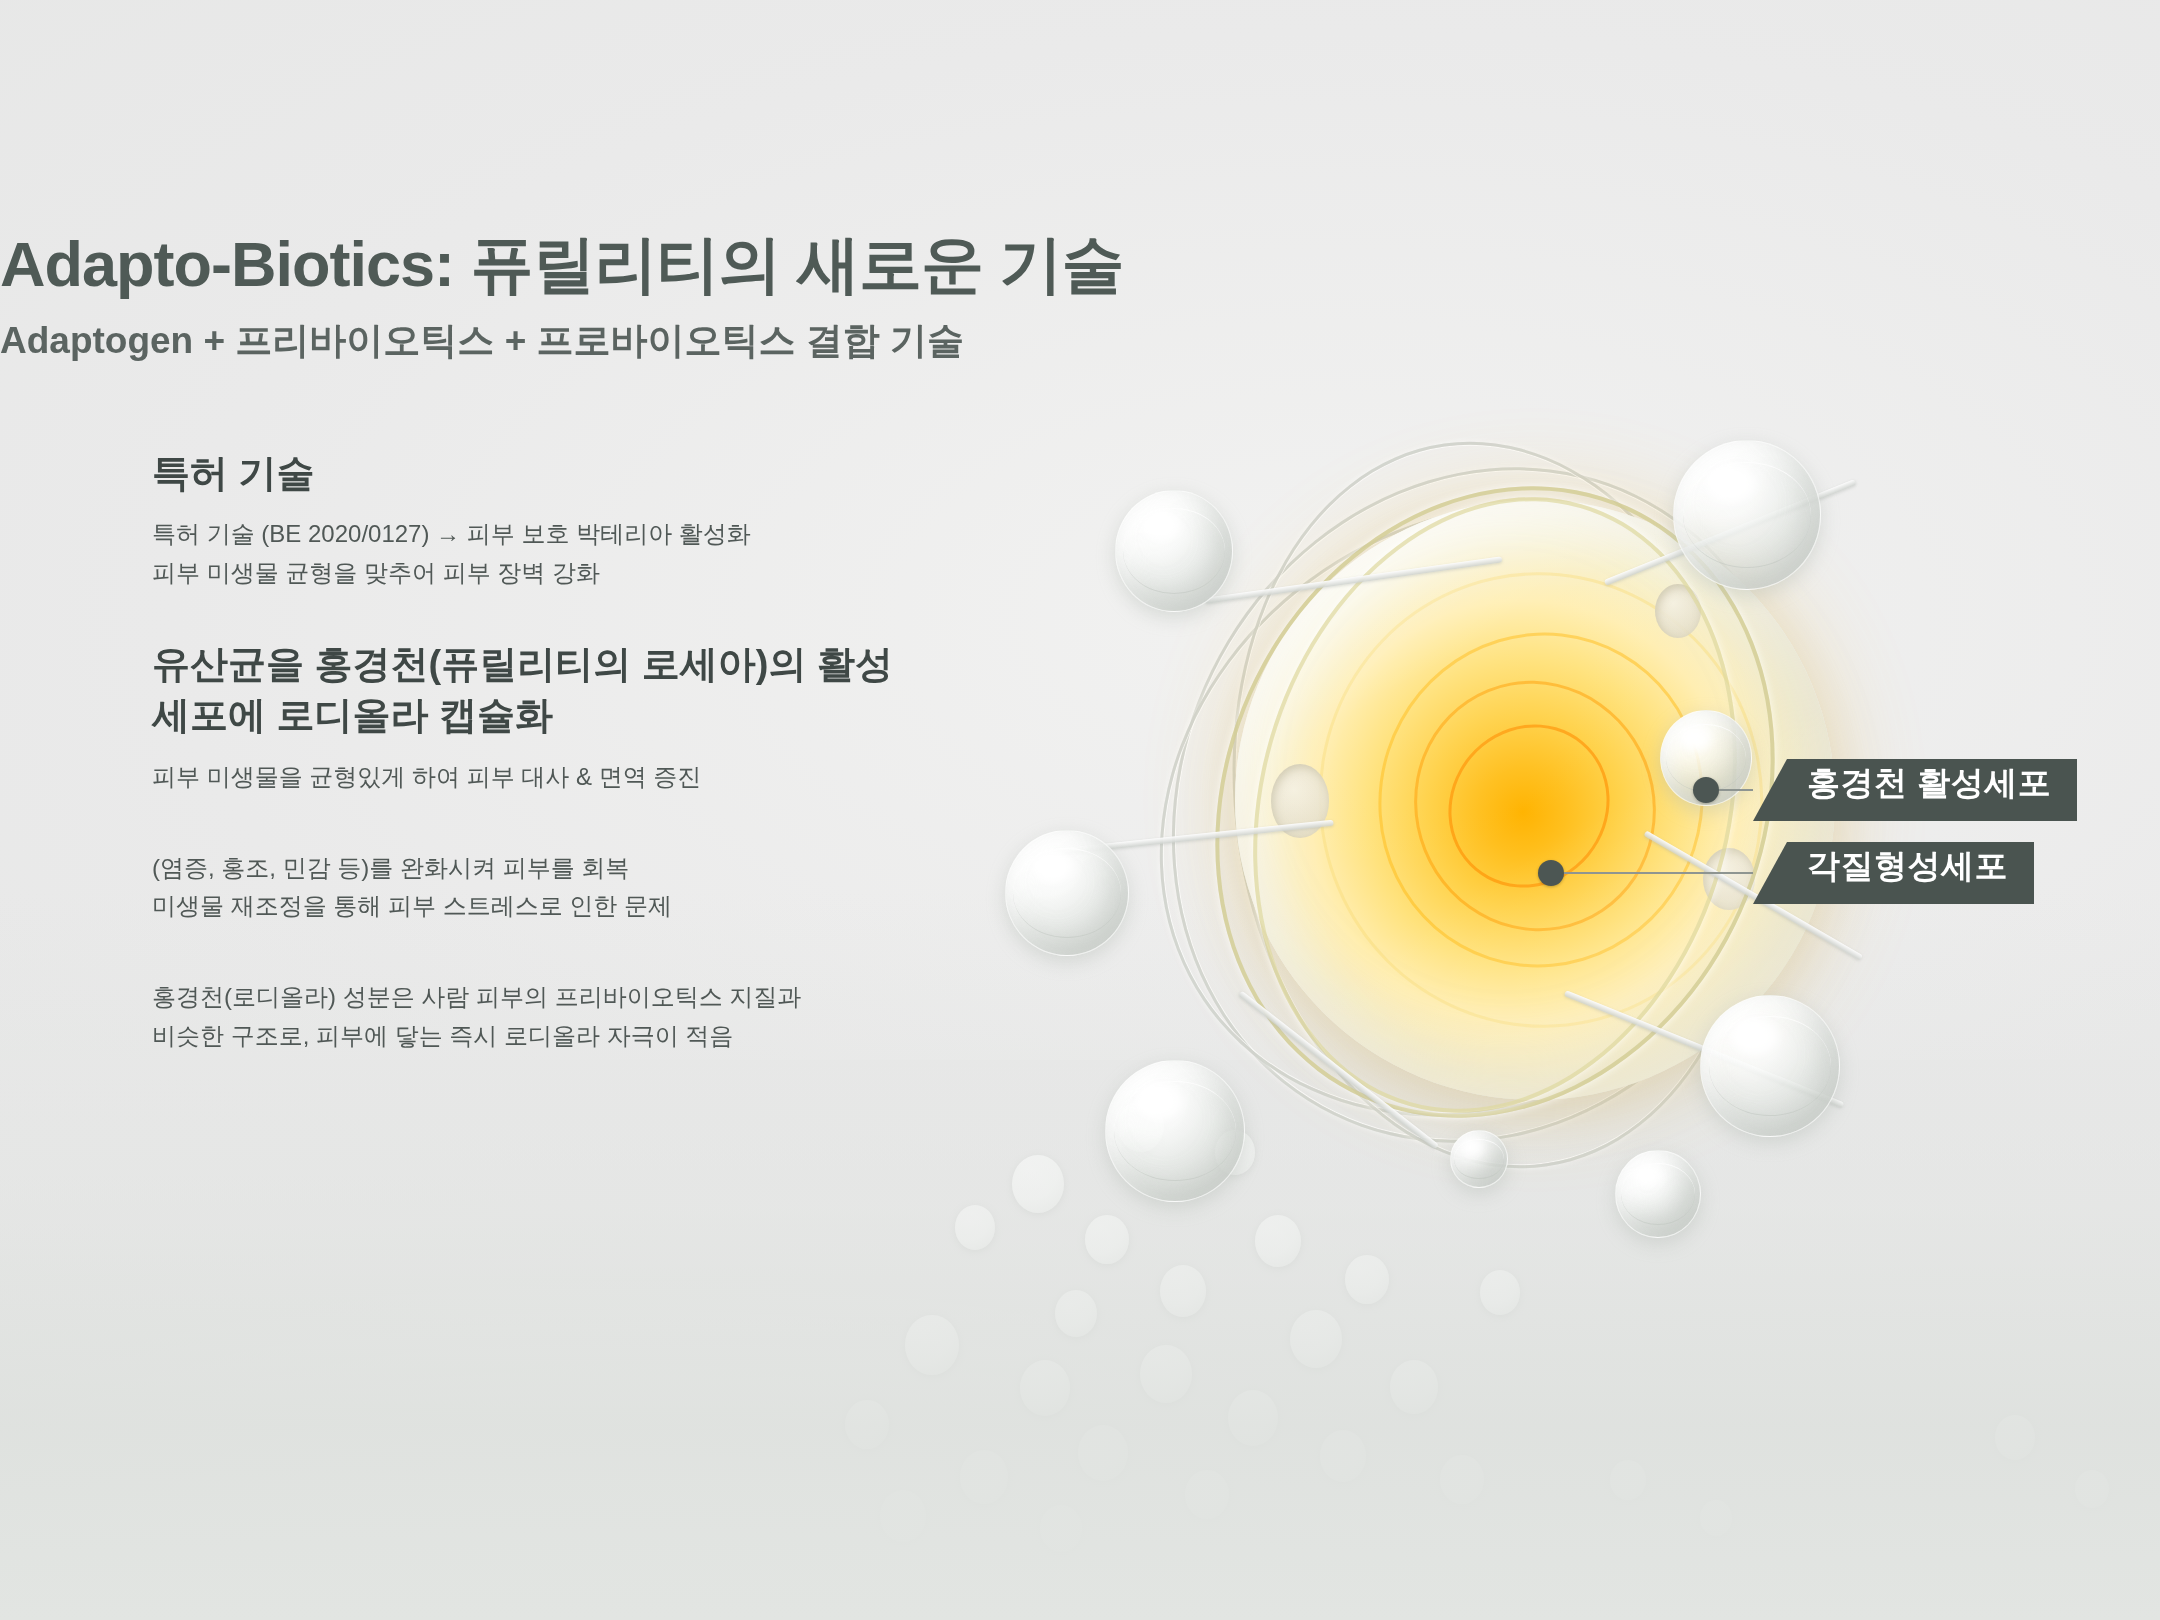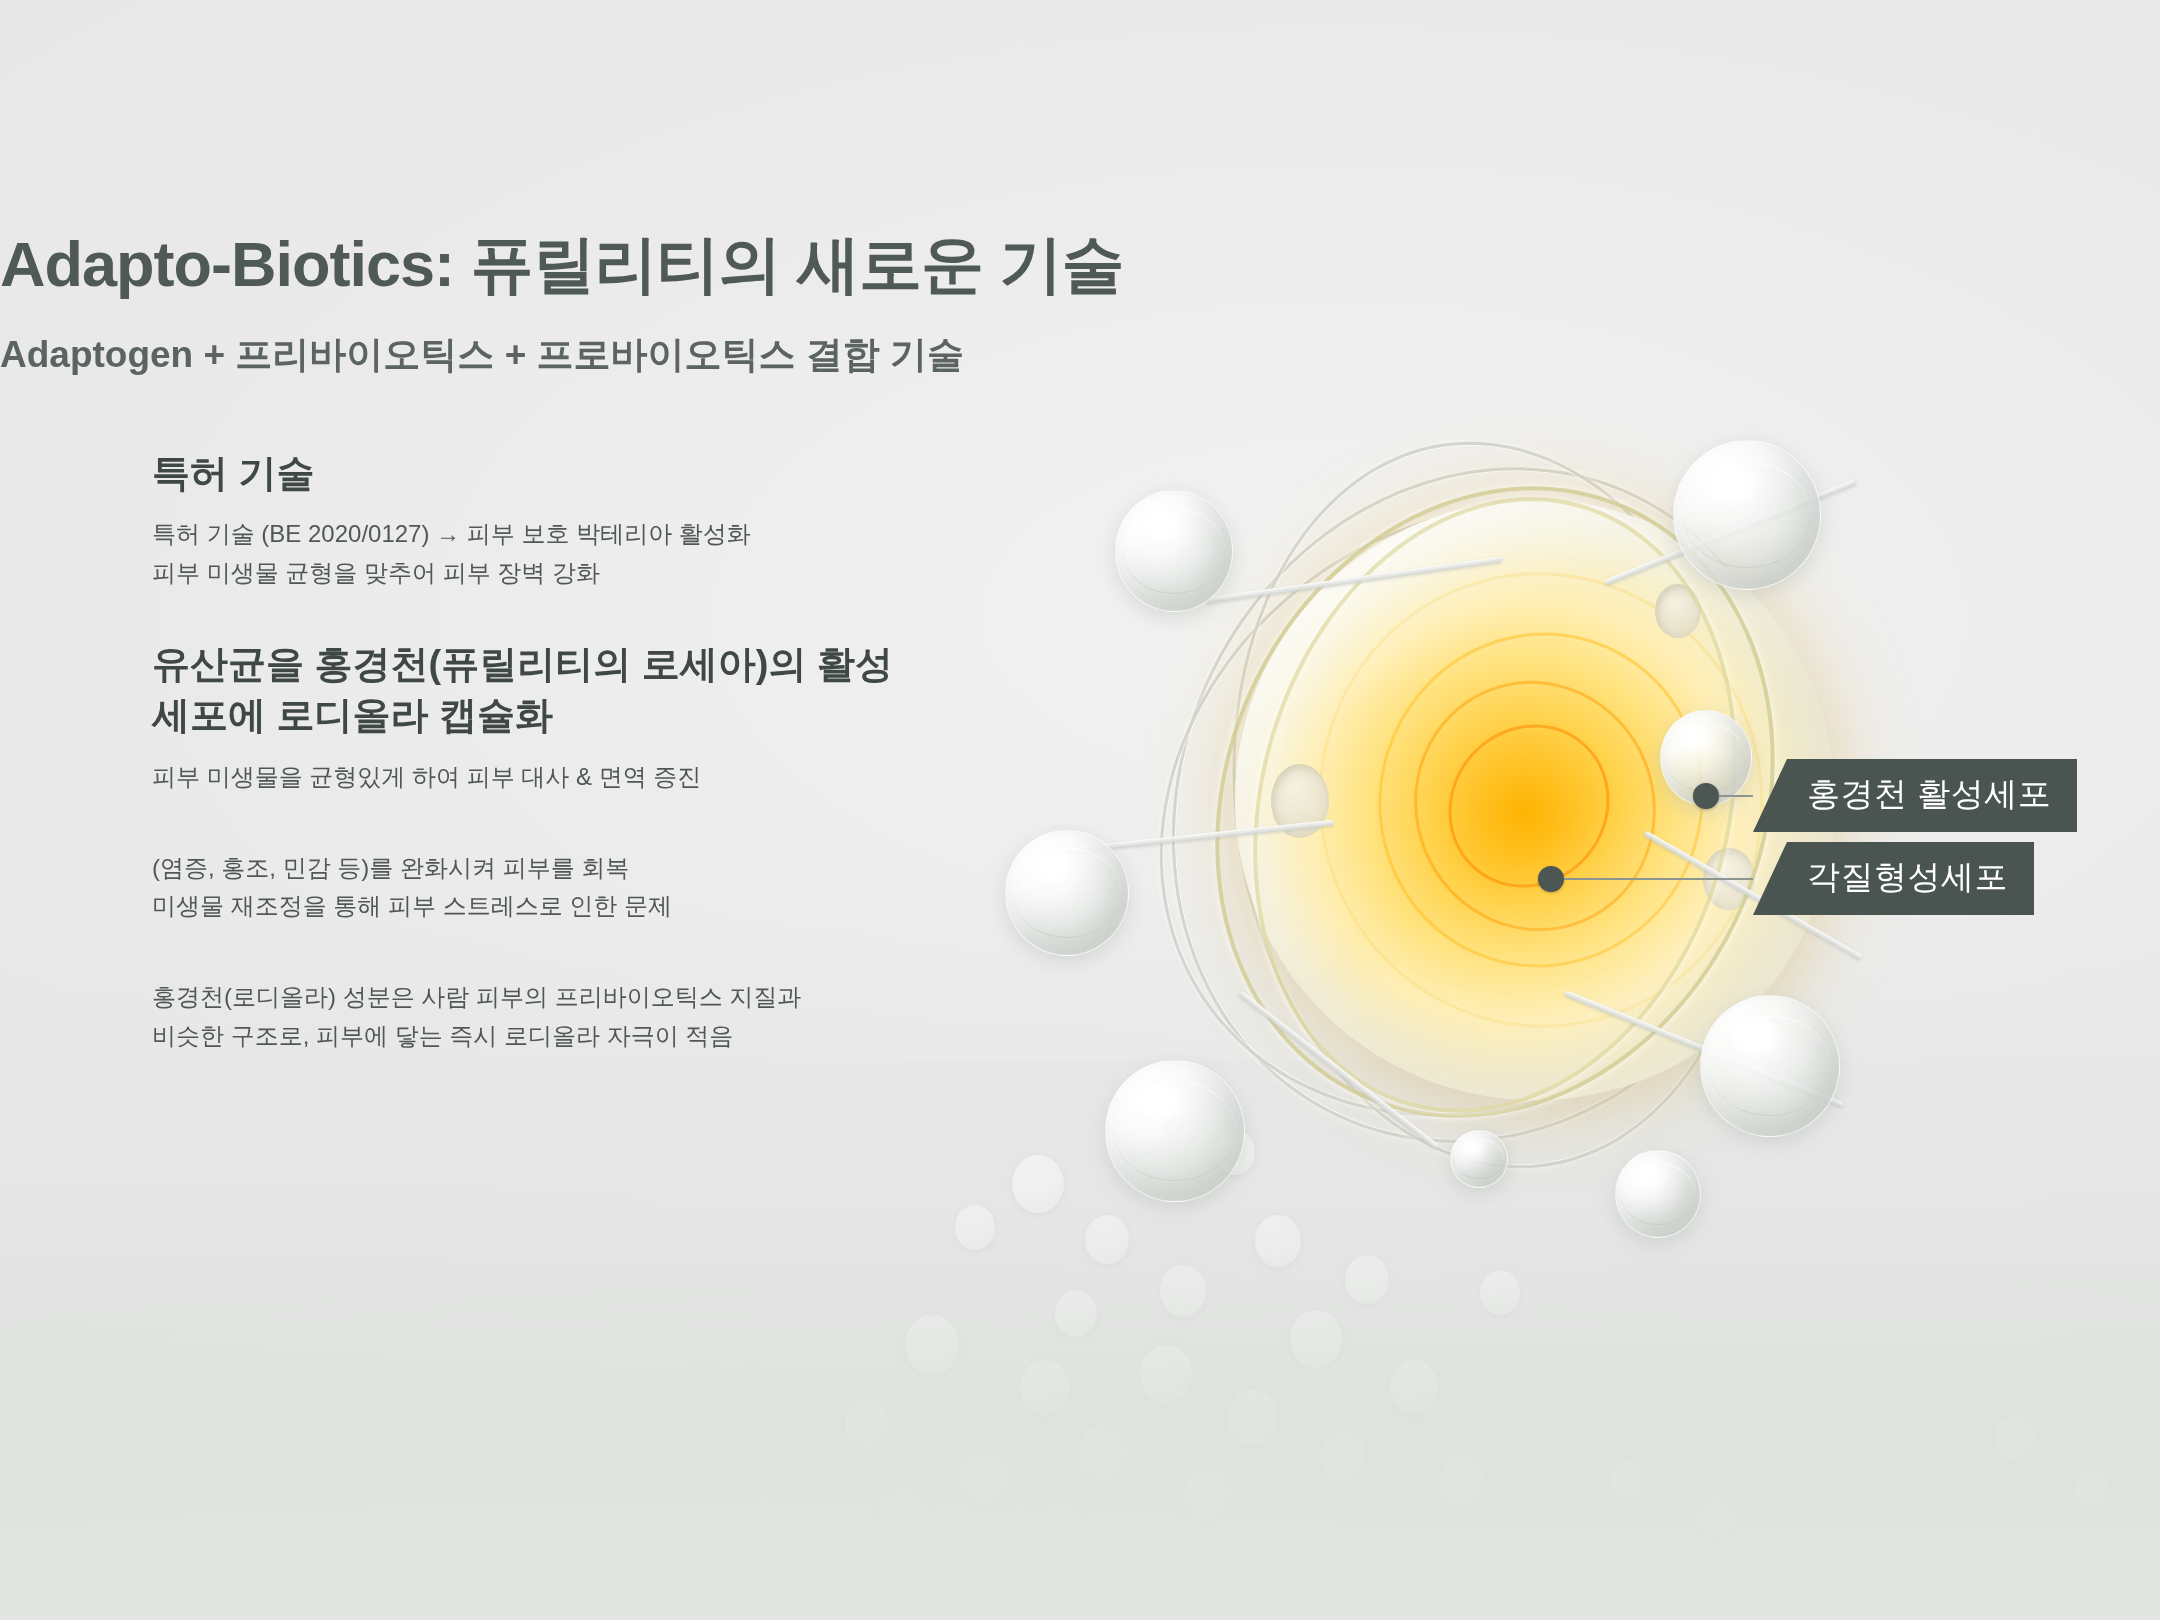--- a/index.html
+++ b/index.html
@@ -62,28 +62,28 @@
      background:radial-gradient(circle at 40% 35%, rgba(245,240,225,.95), rgba(220,214,192,.85));
      box-shadow: inset 2px 3px 8px rgba(180,172,140,.5); }
   .ringwire { position:absolute; border-radius:50%; border:4px solid rgba(214,210,170,.9);
      box-shadow:0 0 8px rgba(255,255,255,.8); }
 
   
   .callout { position:absolute; display:flex; align-items:center; }
   .cdot { width:26px; height:26px; border-radius:50%; background:#4c5653; flex:none;
           box-shadow:0 1px 3px rgba(0,0,0,.25); }
   .cline { height:2px; background:#8e9591; flex:none; }
-  .ctag { background:#4a5450; color:#ffffff; font-size:33px; font-weight:400;
-     padding:13px 26px 15px 26px; white-space:nowrap; letter-spacing:.5px;
+  .ctag { background:#4a5450; color:#ffffff; font-size:33px; font-weight:700;
+     padding:2px 26px 15px 26px; white-space:nowrap; letter-spacing:.5px;
      clip-path:polygon(34px 0, 100% 0, 100% 100%, 0 100%); padding-left:54px; }
 
   
   #headings { position:absolute; left:0; top:0; width:100%; text-align:left; }
   #title { margin-top:222px; font-size:63px; font-weight:bold; color:#4f5a56; letter-spacing:-1px; }
-  #subtitle { margin-top:22px; font-size:37px; font-weight:bold; color:#5b6461; }
+  #subtitle { margin-top:8px; font-size:37px; font-weight:bold; color:#5b6461; }
 
   #copy { position:absolute; left:152px; top:448px; width:900px; color:#4a5250; }
   .h2 { font-size:38px; font-weight:bold; color:#3f4846; line-height:1.35; }
   .p  { font-size:24px; font-weight:400; color:#505856; line-height:1.62; }
   .blk { margin-bottom:0; }
   .gap-sm { height:16px; }
   .gap-md { height:46px; }
   .gap-lg { height:52px; }
 </style>
 </head>

